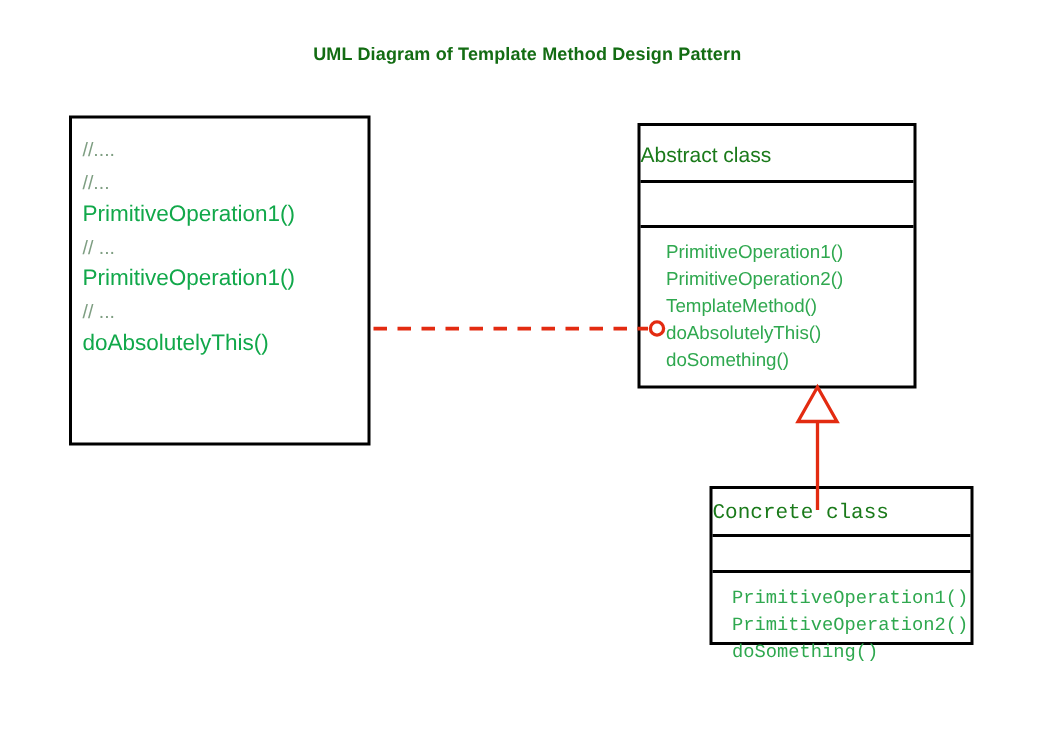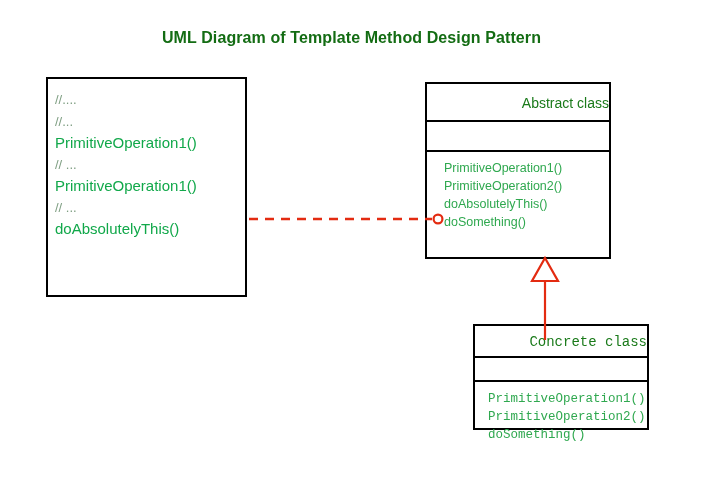--- a/index.html
+++ b/index.html
@@ -18,21 +18,21 @@
     overflow: hidden;
   }
 
   
   #diagram-title {
     position: absolute;
     left: 0;
     top: 29px;
     width: 703px;
     text-align: center;
-    font-size: 16px;
+    font-size: 12px;
     font-weight: bold;
     color: #136c13;
     letter-spacing: 0.1px;
     white-space: nowrap;
   }
 
   
   .box {
     position: absolute;
     background: #ffffff;
@@ -56,21 +56,21 @@
     white-space: nowrap;
   }
   .note-line.comment {
     color: #7e9e82;
     font-size: 13px;
     line-height: 21.5px;
   }
 
   
   .uml-name {
-    text-align: right;
+    text-align: left;
     font-size: 14px;
     color: #1a7a1a;
     white-space: nowrap;
   }
   .compartment {
     box-sizing: border-box;
   }
   .compartment.sep {
     border-bottom: 2px solid #000000;
   }
@@ -146,20 +146,21 @@
   </div>
 
   <div class="box" id="abstract-class">
     <div class="compartment sep" id="abstract-name-compartment">
       <div class="uml-name">Abstract class</div>
     </div>
     <div class="compartment sep" id="abstract-empty-compartment"></div>
     <div class="compartment" id="abstract-members">
       <div class="member">PrimitiveOperation1()</div>
       <div class="member">PrimitiveOperation2()</div>
+      <div class="member">TemplateMethod()</div>
       <div class="member">doAbsolutelyThis()</div>
       <div class="member">doSomething()</div>
     </div>
   </div>
 
   <div class="box" id="concrete-class">
     <div class="compartment sep" id="concrete-name-compartment">
       <div class="uml-name">Concrete class</div>
     </div>
     <div class="compartment sep" id="concrete-empty-compartment"></div>

